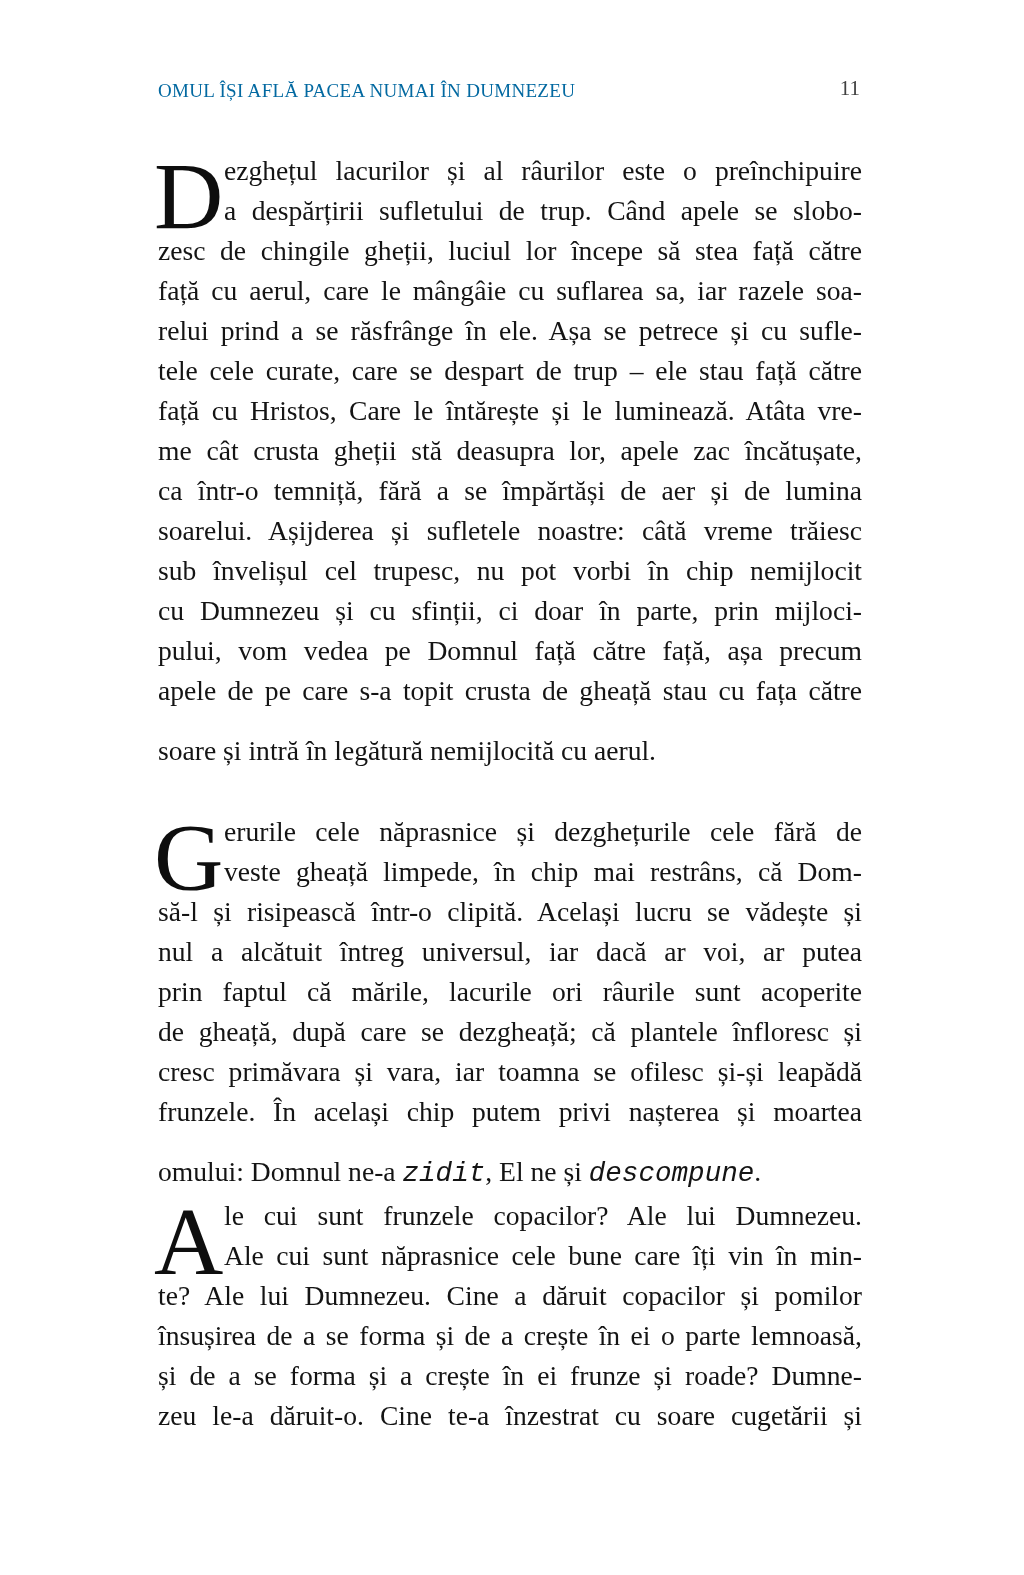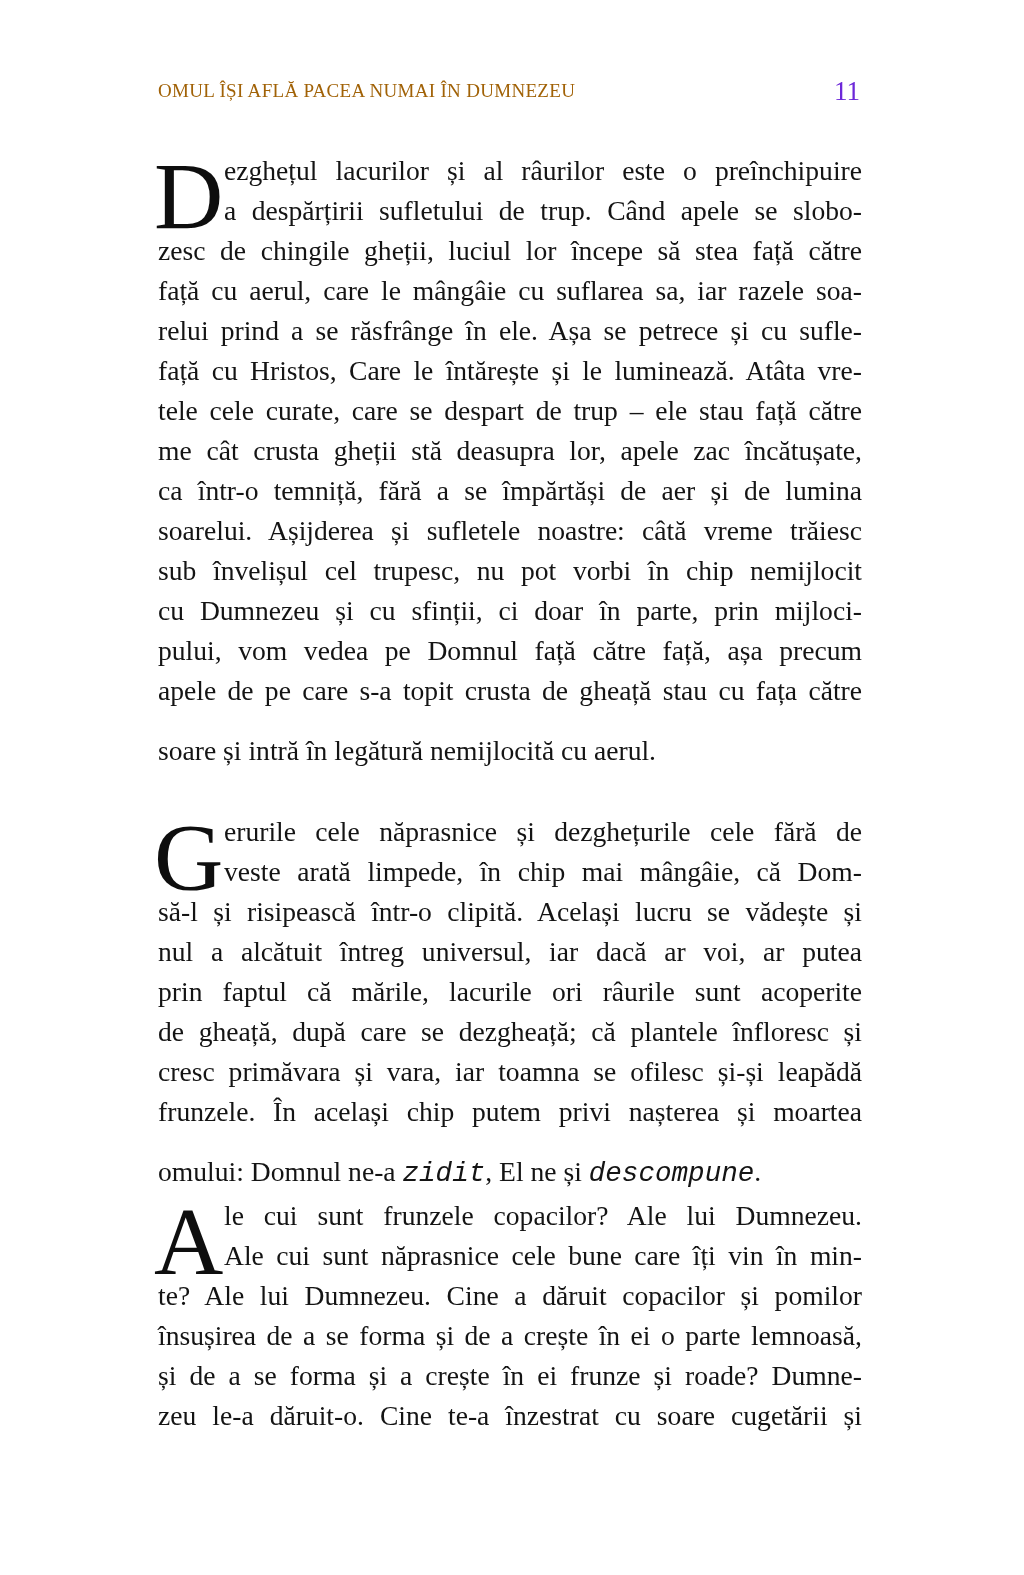--- a/index.html
+++ b/index.html
@@ -27,29 +27,29 @@
       left: 0;
       width: 704px;
       height: 30px;
     }
     .running-title {
       position: absolute;
       left: 0;
       top: 4px;
       font-size: 19px;
       letter-spacing: 0.3px;
-      color: #a16207;
+      color: #0369a1;
       white-space: nowrap;
     }
     .page-number {
       position: absolute;
       right: 2px;
       top: 0;
-      font-size: 27px;
-      color: #6d28d9;
+      font-size: 21px;
+      color: #404040;
       text-align: center;
     }
     .paragraph {
       position: absolute;
       left: 0;
       width: 704px;
       font-size: 27.6px;
       line-height: 40px;
     }
     .line {
@@ -89,36 +89,36 @@
     <span class="page-number">11</span>
   </div>
 
   <div class="paragraph p1">
     <span class="dropcap">D</span>
     <span class="line indent">ezghețul lacurilor și al râurilor este o preînchipuire</span>
     <span class="line indent">a despărțirii sufletului de trup. Când apele se slobo-</span>
     <span class="line">zesc de chingile gheții, luciul lor începe să stea față către</span>
     <span class="line">față cu aerul, care le mângâie cu suflarea sa, iar razele soa-</span>
     <span class="line">relui prind a se răsfrânge în ele. Așa se petrece și cu sufle-</span>
+    <span class="line">tele cele curate, care se despart de trup – ele stau față către</span>
     <span class="line">față cu Hristos, Care le întărește și le luminează. Atâta vre-</span>
-    <span class="line">tele cele curate, care se despart de trup – ele stau față către</span>
     <span class="line">me cât crusta gheții stă deasupra lor, apele zac încătușate,</span>
     <span class="line">ca într-o temniță, fără a se împărtăși de aer și de lumina</span>
     <span class="line">soarelui. Așijderea și sufletele noastre: câtă vreme trăiesc</span>
     <span class="line">sub învelișul cel trupesc, nu pot vorbi în chip nemijlocit</span>
     <span class="line">cu Dumnezeu și cu sfinții, ci doar în parte, prin mijloci-</span>
     <span class="line">pului, vom vedea pe Domnul față către față, așa precum</span>
     <span class="line">apele de pe care s-a topit crusta de gheață stau cu fața către</span>
     <span class="line last">soare și intră în legătură nemijlocită cu aerul.</span>
   </div>
 
   <div class="paragraph p2">
     <span class="dropcap">G</span>
     <span class="line indent">erurile cele năprasnice și dezghețurile cele fără de</span>
-    <span class="line indent">veste arată limpede, în chip mai mângâie, că Dom-</span>
+    <span class="line indent">veste gheață limpede, în chip mai restrâns, că Dom-</span>
     <span class="line">să-l și risipească într-o clipită. Același lucru se vădește și</span>
     <span class="line">nul a alcătuit întreg universul, iar dacă ar voi, ar putea</span>
     <span class="line">prin faptul că mările, lacurile ori râurile sunt acoperite</span>
     <span class="line">de gheață, după care se dezgheață; că plantele înfloresc și</span>
     <span class="line">cresc primăvara și vara, iar toamna se ofilesc și-și leapădă</span>
     <span class="line">frunzele. În același chip putem privi nașterea și moartea</span>
     <span class="line last"><span>omului: Domnul ne-a </span><em>zidit</em><span>, El ne și </span><em>descompune</em><span>.</span></span>
   </div>
 
   <div class="paragraph p3">

